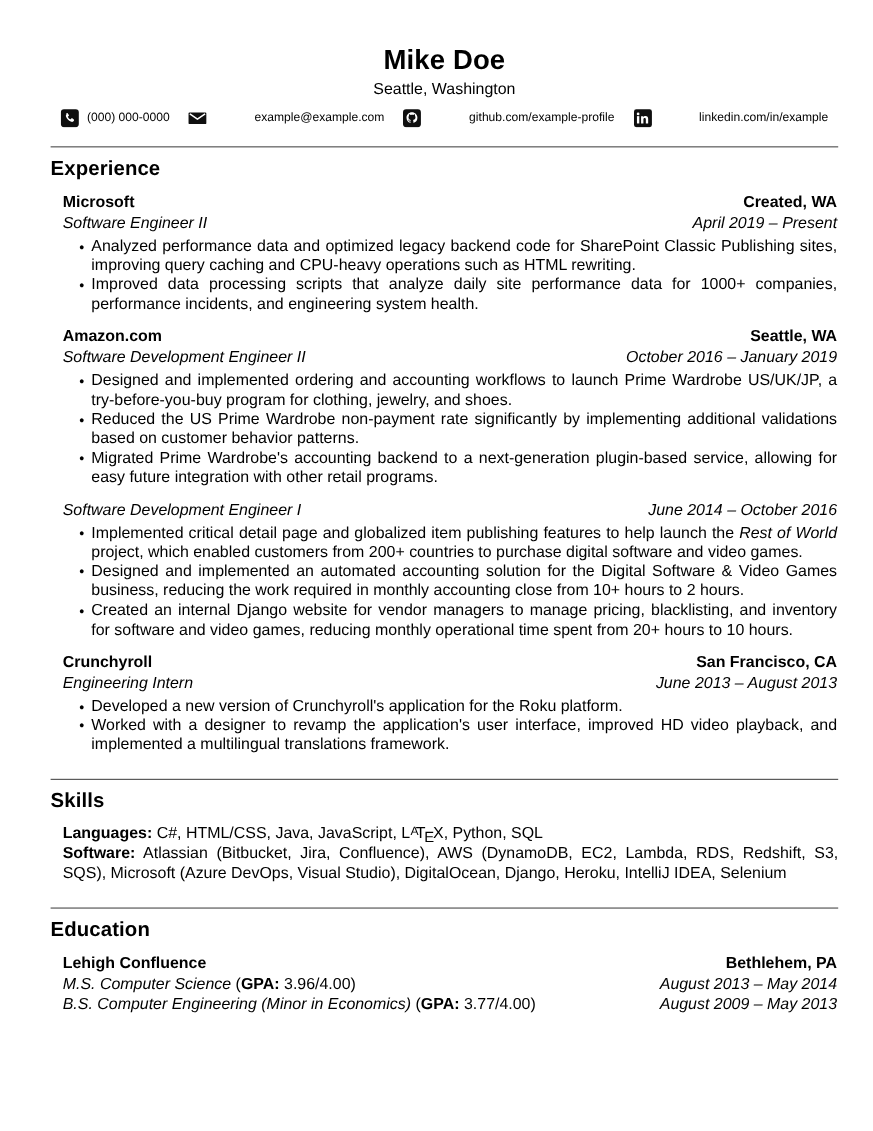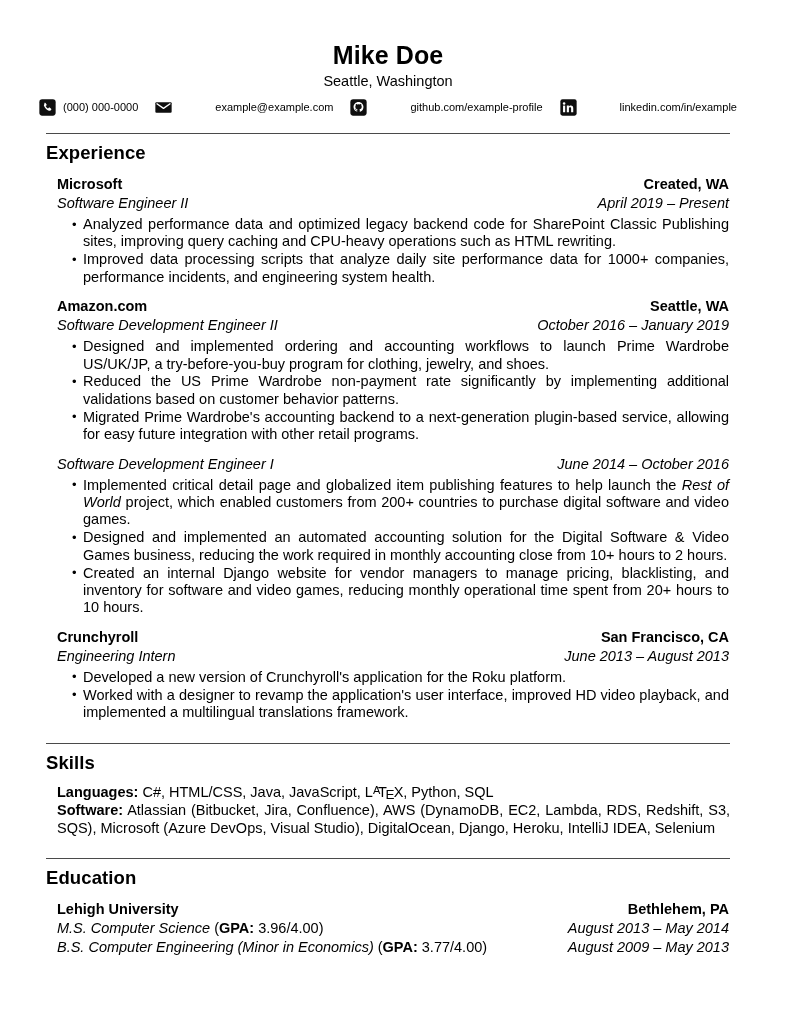--- a/index.html
+++ b/index.html
@@ -12,21 +12,21 @@
     font-family: "Liberation Sans", sans-serif;
     color: #000000;
     -webkit-font-smoothing: antialiased;
   }
   .page {
     position: relative;
     width: 794px;
     height: 1028px;
     background: #ffffff;
     box-sizing: border-box;
-    padding: 30px 64px 0 46px;
+    padding: 30px 32px 0 46px;
     overflow: hidden;
   }
 
   
   .name {
     text-align: center;
     font-size: 25px;
     font-weight: bold;
     letter-spacing: 0.1px;
     line-height: 30px;
@@ -286,21 +286,21 @@
       </div>
     </div>
   </div>
 
   <div class="section" style="margin-top:21px;">
     <hr class="rule">
     <div class="section-title">Education</div>
     <div class="section-body">
       <div class="entry">
         <div class="entry-line first">
-          <span class="org">Lehigh University</span>
+          <span class="org">Lehigh Confluence</span>
           <span class="loc">Bethlehem, PA</span>
         </div>
         <div class="edu-line">
           <span class="edu-degree"><span>M.S. Computer Science</span><span class="paren"> (</span><span class="gpa-label">GPA:</span><span class="gpa-val"> <span>3.96/4.00</span>)</span></span>
           <span class="dates">August 2013 – May 2014</span>
         </div>
         <div class="edu-line">
           <span class="edu-degree"><span>B.S. Computer Engineering (Minor in Economics)</span><span class="paren"> (</span><span class="gpa-label">GPA:</span><span class="gpa-val"> <span>3.77/4.00</span>)</span></span>
           <span class="dates">August 2009 – May 2013</span>
         </div>

